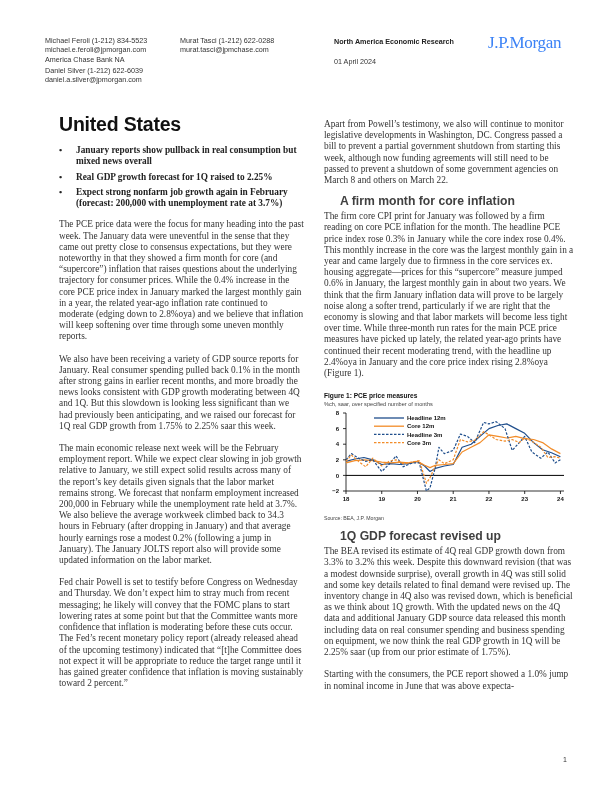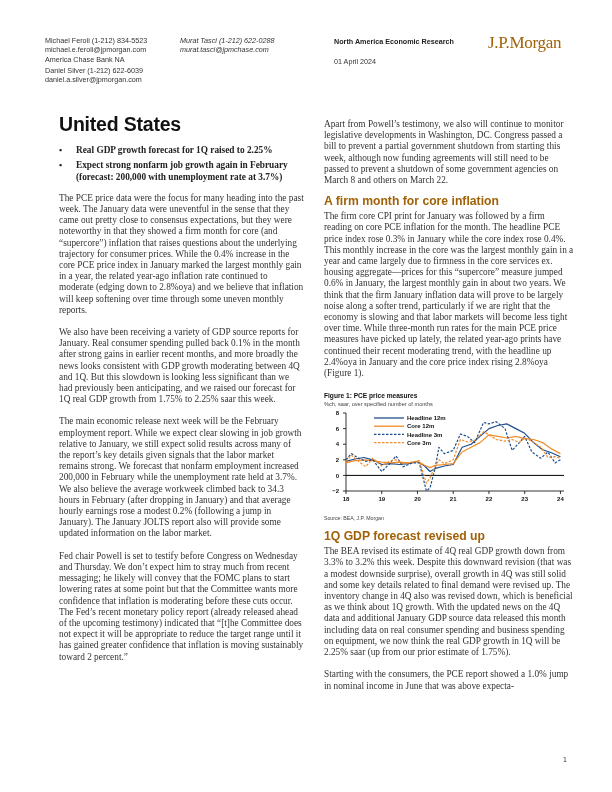--- a/index.html
+++ b/index.html
@@ -1,32 +1,32 @@
 <!DOCTYPE html>
 <html><head>
 <meta charset="utf-8">
 <style>
   html, body { margin:0; padding:0; background:#ffffff; }
   body { width:612px; height:792px; position:relative; overflow:hidden; color:#222; }
   .contacts { position:absolute; top:36px; font-size:7.2px; line-height:9.3px; color:#333; font-family:"Liberation Sans", sans-serif; }
   .contacts div { white-space:nowrap; }
   #col-a { left:45px; }
-  #col-b { left:180px;font-style:italic; }
+  #col-b { left:180px; }
   .pub { position:absolute; left:334px; top:37px; font-family:"Liberation Sans", sans-serif; font-size:7.2px; color:#222; }
   .pub .t { font-weight:bold; }
   .pub .d { margin-top:11px; color:#333; }
-  .logo { position:absolute; left:488px; top:33px; font-family:"Liberation Serif", serif; font-size:17px; color:#a16207; letter-spacing:-0.3px; }
+  .logo { position:absolute; left:488px; top:33px; font-family:"Liberation Serif", serif; font-size:17px; color:#3b82f6; letter-spacing:-0.3px; }
   .left { position:absolute; left:59px; top:113px; width:245px; }
   .right { position:absolute; left:324px; top:119px; width:250px; }
   h1 { font-family:"Liberation Sans", sans-serif; font-weight:bold; font-size:19.5px; margin:0 0 9px 0; color:#111; letter-spacing:-0.2px; }
   ul.bullets { list-style:none; margin:0 0 10px 0; padding:0; }
   ul.bullets li { position:relative; padding-left:17px; font-family:"Liberation Serif", serif; font-weight:bold; font-size:9.3px; line-height:11.2px; margin-bottom:4.2px; color:#222; }
   ul.bullets li::before { content:"•"; position:absolute; left:0; top:0; font-size:9px; }
   p.body { font-family:"Liberation Serif", serif; font-size:9.3px; line-height:11.2px; margin:0 0 11px 0; color:#333; text-align:left; }
-  h2 { font-family:"Liberation Sans", sans-serif; font-weight:bold; font-size:12.2px; margin:6px 0 3px 0; color:#a16207; }
+  h2 { font-family:"Liberation Sans", sans-serif; font-weight:bold; font-size:12.2px; margin:6px 0 3px 16px; color:#404040; }
   .figure { margin:2px 0 6px 0; }
   .fig-title { font-family:"Liberation Sans", sans-serif; font-weight:bold; font-size:6.6px; color:#111; margin:13px 0 2px 0; }
   .fig-sub { font-family:"Liberation Sans", sans-serif; font-size:5.6px; color:#444; margin-bottom:2px; }
   .fig-src { font-family:"Liberation Sans", sans-serif; font-size:5.2px; color:#444; margin-top:-2px; }
   .chart svg text { font-family:"Liberation Sans", sans-serif; }
   .page-num { position:absolute; left:563px; top:756px; font-family:"Liberation Sans", sans-serif; font-size:7px; color:#333; }
 </style>
 </head>
 <body>
 
@@ -43,20 +43,21 @@
 </div>
 <div class="pub">
   <div class="t">North America Economic Research</div>
   <div class="d">01 April 2024</div>
 </div>
 <div class="logo">J.P.Morgan</div>
 
 <div class="left">
   <h1>United States</h1>
   <ul class="bullets">
+    <li>January reports show pullback in real consumption but mixed news overall</li>
     <li>Real GDP growth forecast for 1Q raised to 2.25%</li>
     <li>Expect strong nonfarm job growth again in February (forecast: 200,000 with unemployment rate at 3.7%)</li>
   </ul>
   <p class="body">The PCE price data were the focus for many heading into the past week. The January data were uneventful in the sense that they came out pretty close to consensus expectations, but they were noteworthy in that they showed a firm month for core (and “supercore”) inflation that raises questions about the underlying trajectory for consumer prices. While the 0.4% increase in the core PCE price index in January marked the largest monthly gain in a year, the related year-ago inflation rate continued to moderate (edging down to 2.8%oya) and we believe that inflation will keep softening over time through some uneven monthly reports.</p>
   <p class="body">We also have been receiving a variety of GDP source reports for January. Real consumer spending pulled back 0.1% in the month after strong gains in earlier recent months, and more broadly the news looks consistent with GDP growth moderating between 4Q and 1Q. But this slowdown is looking less significant than we had previously been anticipating, and we raised our forecast for 1Q real GDP growth from 1.75% to 2.25% saar this week.</p>
   <p class="body">The main economic release next week will be the February employment report. While we expect clear slowing in job growth relative to January, we still expect solid results across many of the report’s key details given signals that the labor market remains strong. We forecast that nonfarm employment increased 200,000 in February while the unemployment rate held at 3.7%. We also believe the average workweek climbed back to 34.3 hours in February (after dropping in January) and that average hourly earnings rose a modest 0.2% (following a jump in January). The January JOLTS report also will provide some updated information on the labor market.</p>
   <p class="body">Fed chair Powell is set to testify before Congress on Wednesday and Thursday. We don’t expect him to stray much from recent messaging; he likely will convey that the FOMC plans to start lowering rates at some point but that the Committee wants more confidence that inflation is moderating before these cuts occur. The Fed’s recent monetary policy report (already released ahead of the upcoming testimony) indicated that “[t]he Committee does not expect it will be appropriate to reduce the target range until it has gained greater confidence that inflation is moving sustainably toward 2 percent.”</p>
 </div>
 
 <div class="right">

